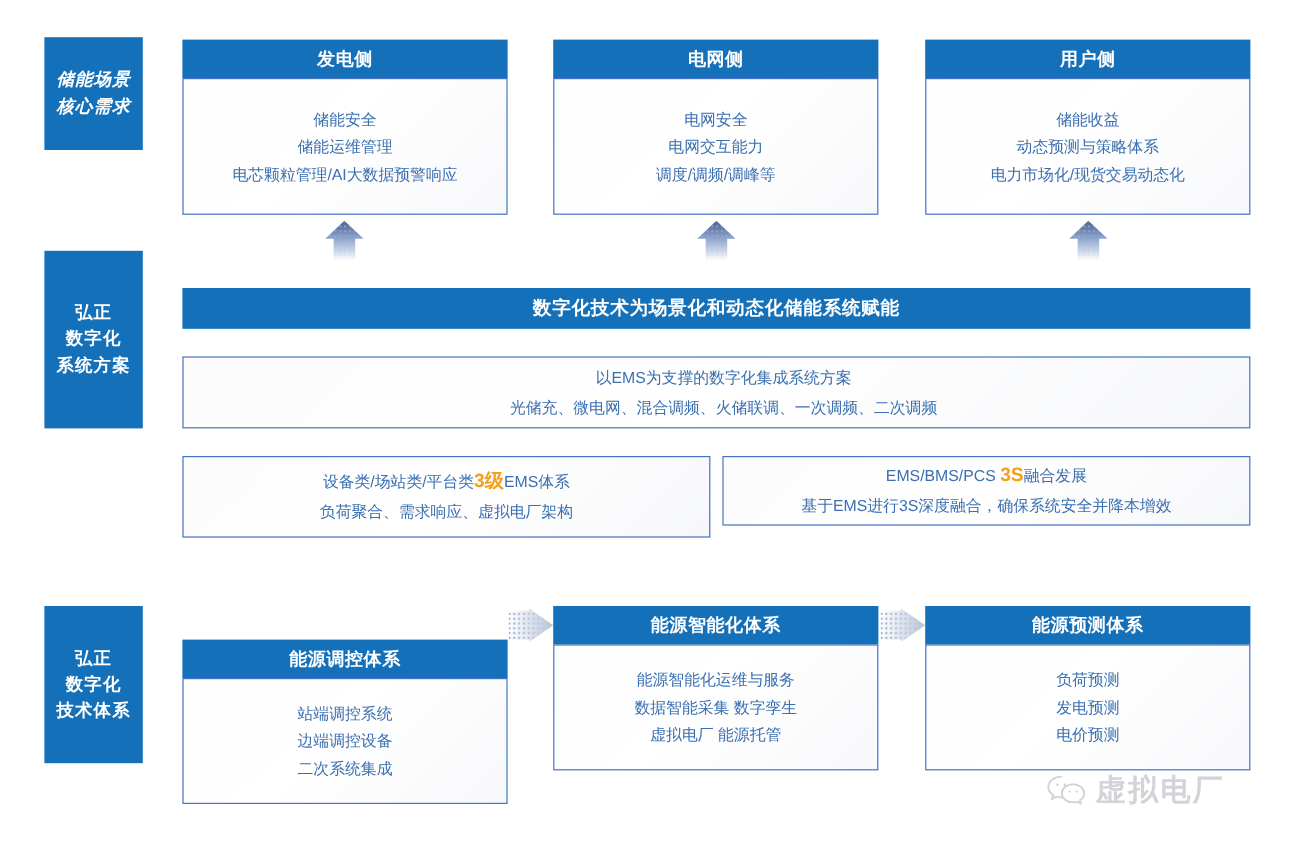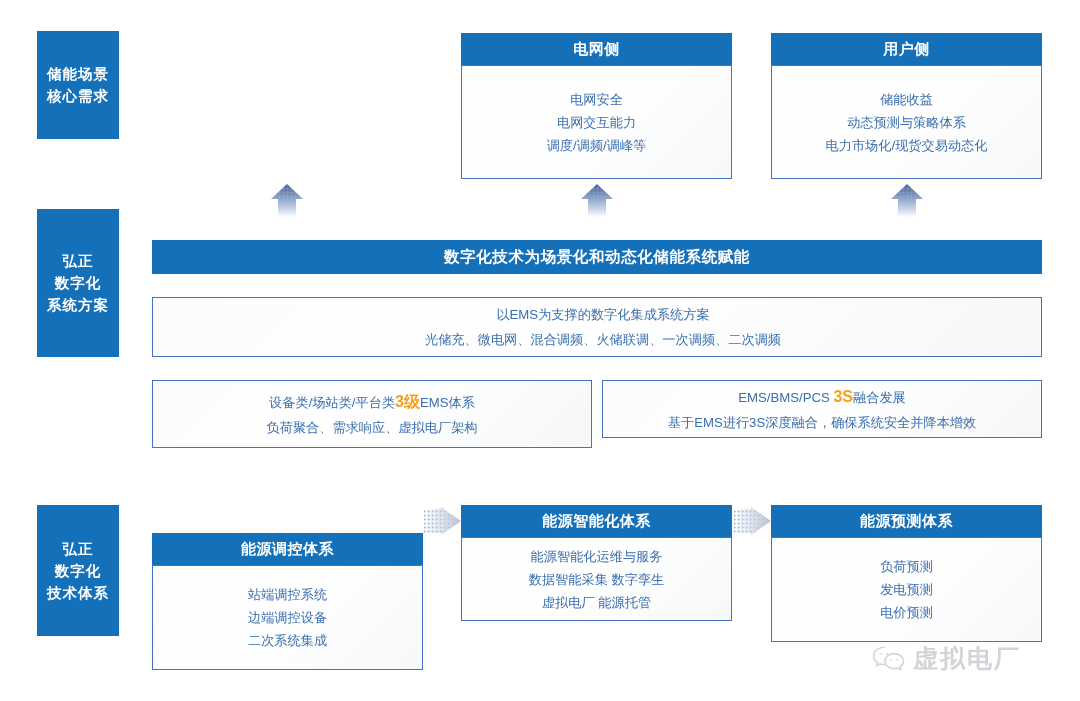--- a/index.html
+++ b/index.html
@@ -103,27 +103,35 @@
     font-weight:bold;
     letter-spacing:2px;
     user-select:none;
   }
 </style>
 </head>
 <body>
 
 <div class="canvas">
 
-  <div class="side-label" style="left:37px;top:31px;width:82px;height:108px;">
+  <div class="side-label" style="left:37px;top:31px;width:82px;height:94px;font-style:italic;">
     <div>
       <span class="ln">储能场景</span>
       <span class="ln">核心需求</span>
     </div>
   </div>
 
+  <div class="card" style="left:152px;top:33px;width:271px;height:146px;">
+    <div class="card-head">发电侧</div>
+    <div class="card-body" style="height:114px;">
+      <span class="ln">储能安全</span>
+      <span class="ln">储能运维管理</span>
+      <span class="ln">电芯颗粒管理/AI大数据预警响应</span>
+    </div>
+  </div>
 
   <div class="card" style="left:461px;top:33px;width:271px;height:142px;">
     <div class="card-head">电网侧</div>
     <div class="card-body" style="height:114px;text-align:center;">
       <span class="ln">电网安全</span>
       <span class="ln">电网交互能力</span>
       <span class="ln">调度/调频/调峰等</span>
     </div>
   </div>
 
@@ -213,21 +221,21 @@
     <div class="card-head">能源调控体系</div>
     <div class="card-body" style="height:105px;">
       <span class="ln">站端调控系统</span>
       <span class="ln">边端调控设备</span>
       <span class="ln">二次系统集成</span>
     </div>
   </div>
 
   <div class="card" style="left:461px;top:505px;width:271px;height:137px;">
     <div class="card-head">能源智能化体系</div>
-    <div class="card-body" style="height:84px;">
+    <div class="card-body" style="height:105px;">
       <span class="ln">能源智能化运维与服务</span>
       <span class="ln">数据智能采集 数字孪生</span>
       <span class="ln">虚拟电厂 能源托管</span>
     </div>
   </div>
 
   <div class="card" style="left:771px;top:505px;width:271px;height:137px;">
     <div class="card-head">能源预测体系</div>
     <div class="card-body" style="height:105px;">
       <span class="ln">负荷预测</span>

